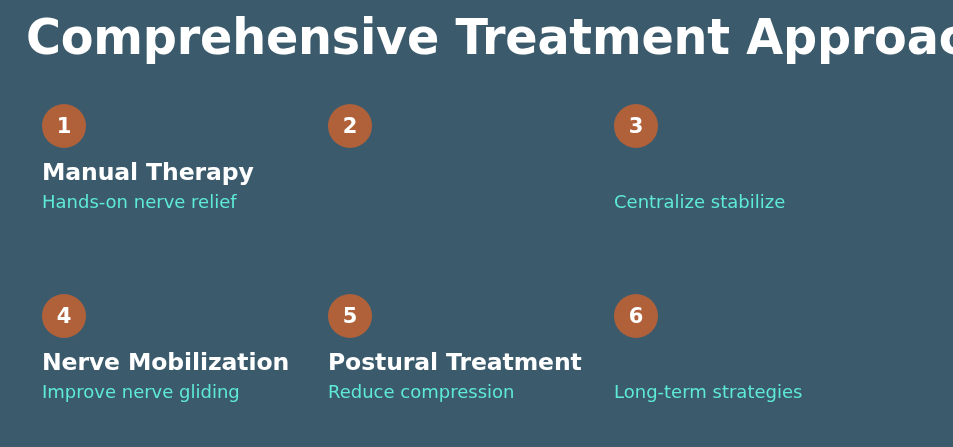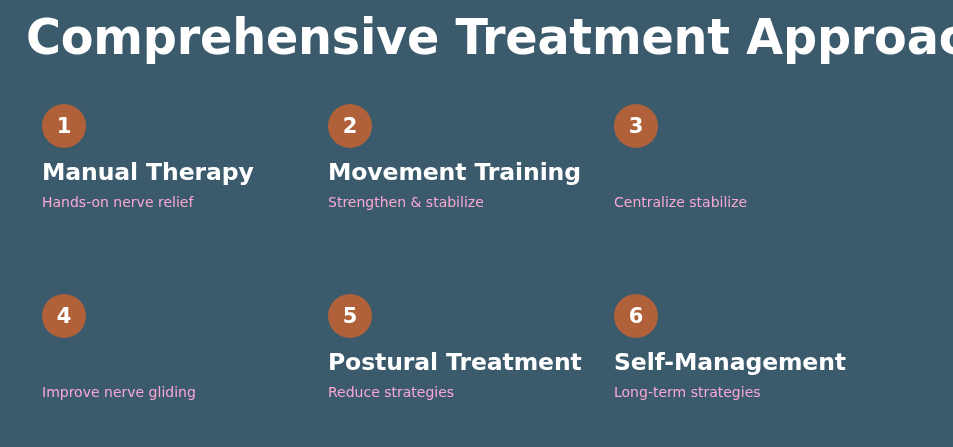--- a/index.html
+++ b/index.html
@@ -94,24 +94,24 @@
     line-height: 28px;
     white-space: nowrap;
     letter-spacing: -0.1px;
     text-align: right;
   }
 
   .step-subtitle {
     position: absolute;
     left: 0;
     top: 94px;
-    color: #f9a8d4;
+    color: #5eead4;
     font-family: "DejaVu Sans", sans-serif;
     font-weight: normal;
-    font-size: 14px;
+    font-size: 18px;
     line-height: 24px;
     white-space: nowrap;
   }
 </style>
 </head>
 <body>
 
 <div id="slide">
 
   <div class="slide-title">Comprehensive Treatment Approach</div>
@@ -121,46 +121,44 @@
     <div class="step-row row-1">
 
       <div class="step col-1">
         <div class="step-badge">1</div>
         <div class="step-title">Manual Therapy</div>
         <div class="step-subtitle">Hands-on nerve relief</div>
       </div>
 
       <div class="step col-2">
         <div class="step-badge">2</div>
-        <div class="step-title">Movement Training</div>
-        <div class="step-subtitle">Strengthen &amp; stabilize</div>
       </div>
 
       <div class="step col-3">
         <div class="step-badge">3</div>
         <div class="step-subtitle">Centralize stabilize</div>
       </div>
 
     </div>
 
     <div class="step-row row-2">
 
       <div class="step col-1">
         <div class="step-badge">4</div>
+        <div class="step-title">Nerve Mobilization</div>
         <div class="step-subtitle">Improve nerve gliding</div>
       </div>
 
       <div class="step col-2">
         <div class="step-badge">5</div>
         <div class="step-title">Postural Treatment</div>
-        <div class="step-subtitle">Reduce strategies</div>
+        <div class="step-subtitle">Reduce compression</div>
       </div>
 
       <div class="step col-3">
         <div class="step-badge">6</div>
-        <div class="step-title">Self-Management</div>
         <div class="step-subtitle">Long-term strategies</div>
       </div>
 
     </div>
 
   </div>
 </div>
 
 </body></html>

